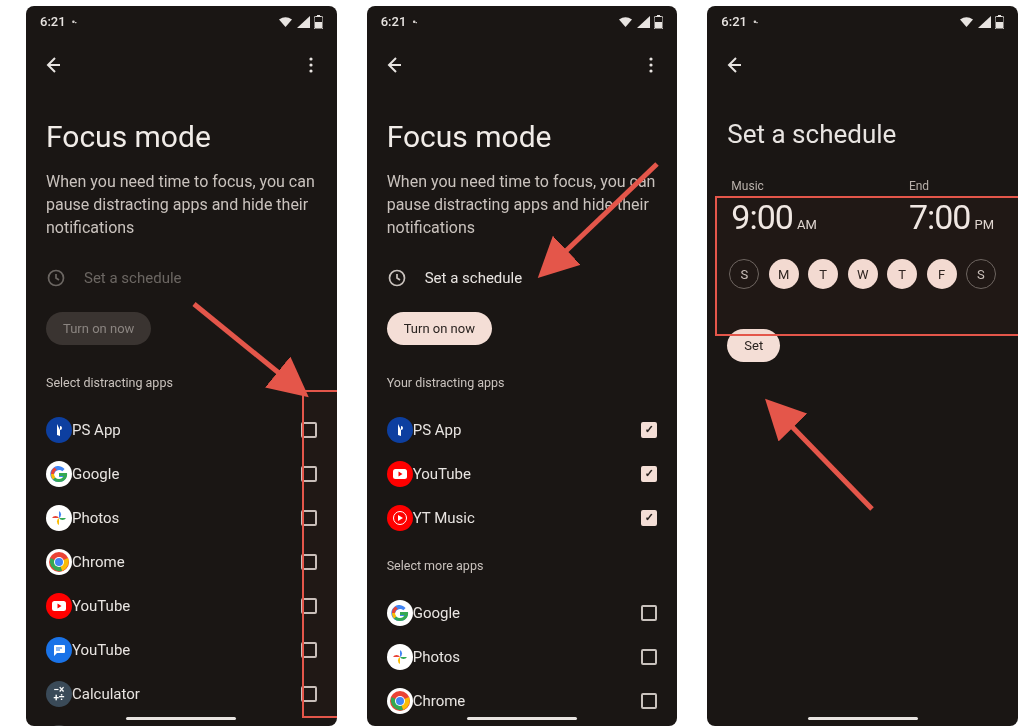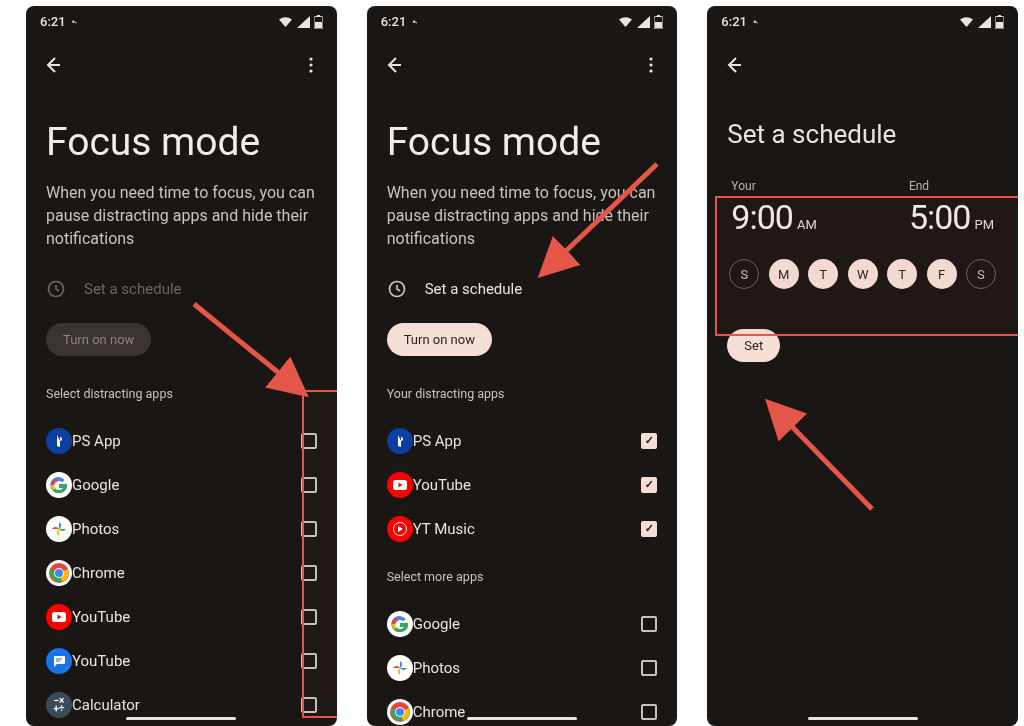--- a/index.html
+++ b/index.html
@@ -35,21 +35,21 @@
   .dots::after { content: "•‧"; font-size: 11px; opacity: .9; letter-spacing: -1px; }
   .nav-bar {
     display: flex;
     justify-content: space-between;
     align-items: center;
     padding: 20px 14px 6px;
   }
   .back-arrow, .more-dots { width: 24px; height: 24px; display: flex; align-items: center; justify-content: center; color: #e8e4e1; cursor: pointer; }
   .content { padding: 0 20px; }
   .title {
-    font-size: 39px;
+    font-size: 30px;
     font-weight: 400;
     margin: 36px 0 16px;
     color: #f1ece8;
   }
   .subtitle {
     font-size: 16px;
     line-height: 1.45;
     color: #c9c2bd;
     margin-bottom: 28px;
   }
@@ -480,30 +480,30 @@
           <path d="M13 3 L6 10 L13 17" stroke="#e8e4e1" stroke-width="2" fill="none"></path>
           <path d="M6 10 H18" stroke="#e8e4e1" stroke-width="2"></path>
         </svg>
     </div>
     <div style="width:24px"></div>
   </div>
   <div class="content">
     <div class="sched-title">Set a schedule</div>
     <div class="time-row">
       <div class="time-col">
-        <div class="time-label">Your</div>
+        <div class="time-label">Music</div>
         <div class="time-val">
           <span class="time-big">9:00</span>
           <span class="time-ampm">AM</span>
         </div>
       </div>
       <div class="time-col" style="text-align:left;">
         <div class="time-label">End</div>
         <div class="time-val">
-          <span class="time-big">5:00</span>
+          <span class="time-big">7:00</span>
           <span class="time-ampm">PM</span>
         </div>
       </div>
     </div>
     <div class="days-row" id="s3-days">
         <div class="day-circle day-off">S</div>
         <div class="day-circle day-on">M</div>
         <div class="day-circle day-on">T</div>
         <div class="day-circle day-on">W</div>
         <div class="day-circle day-on">T</div>

